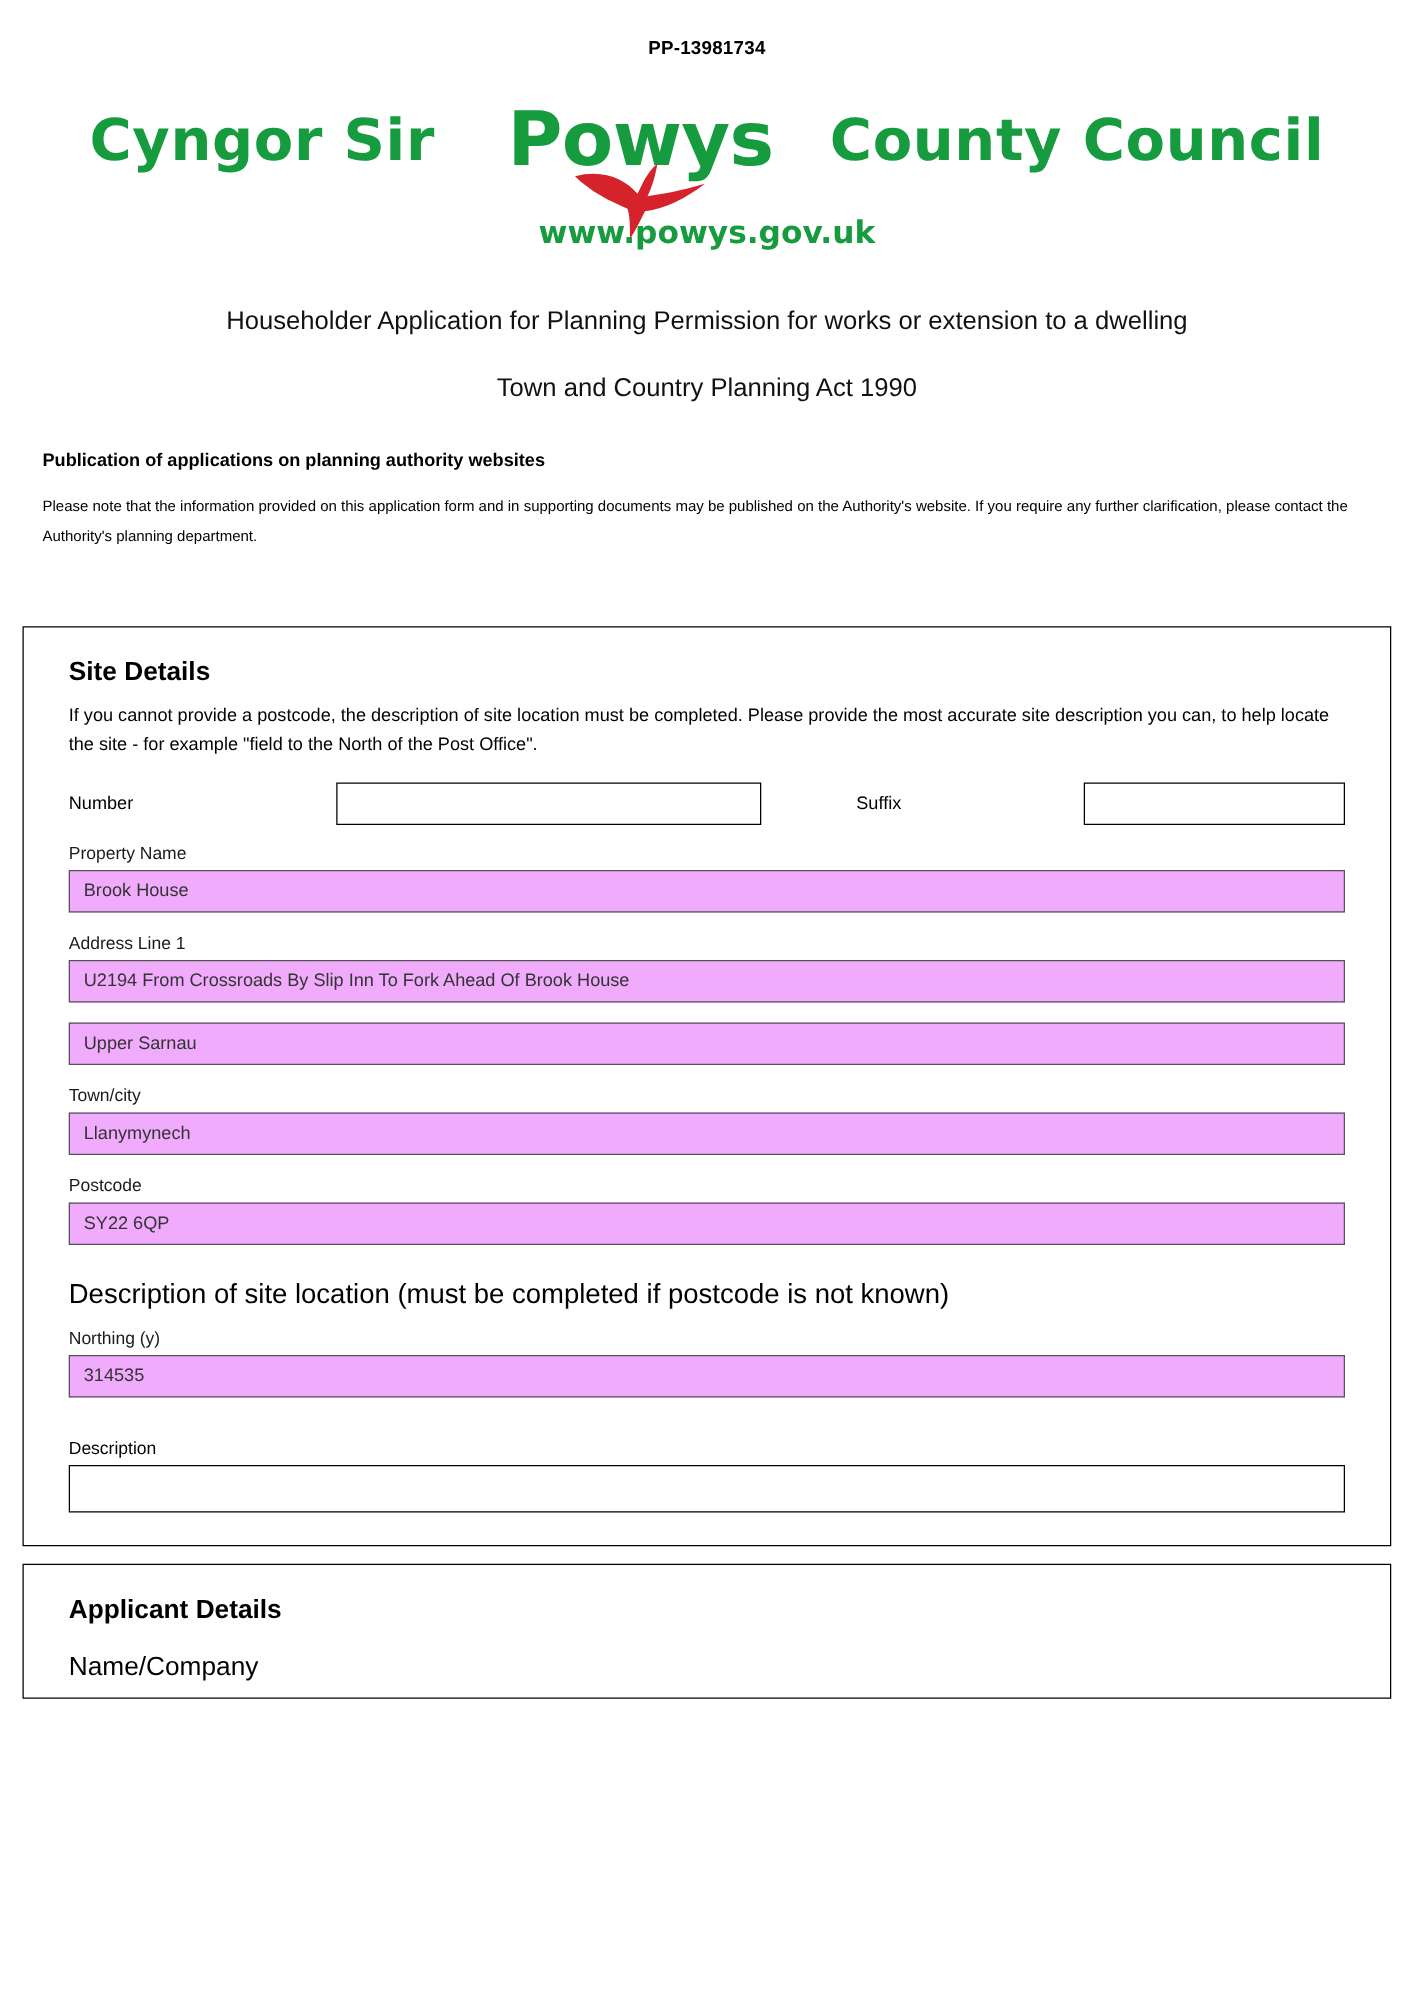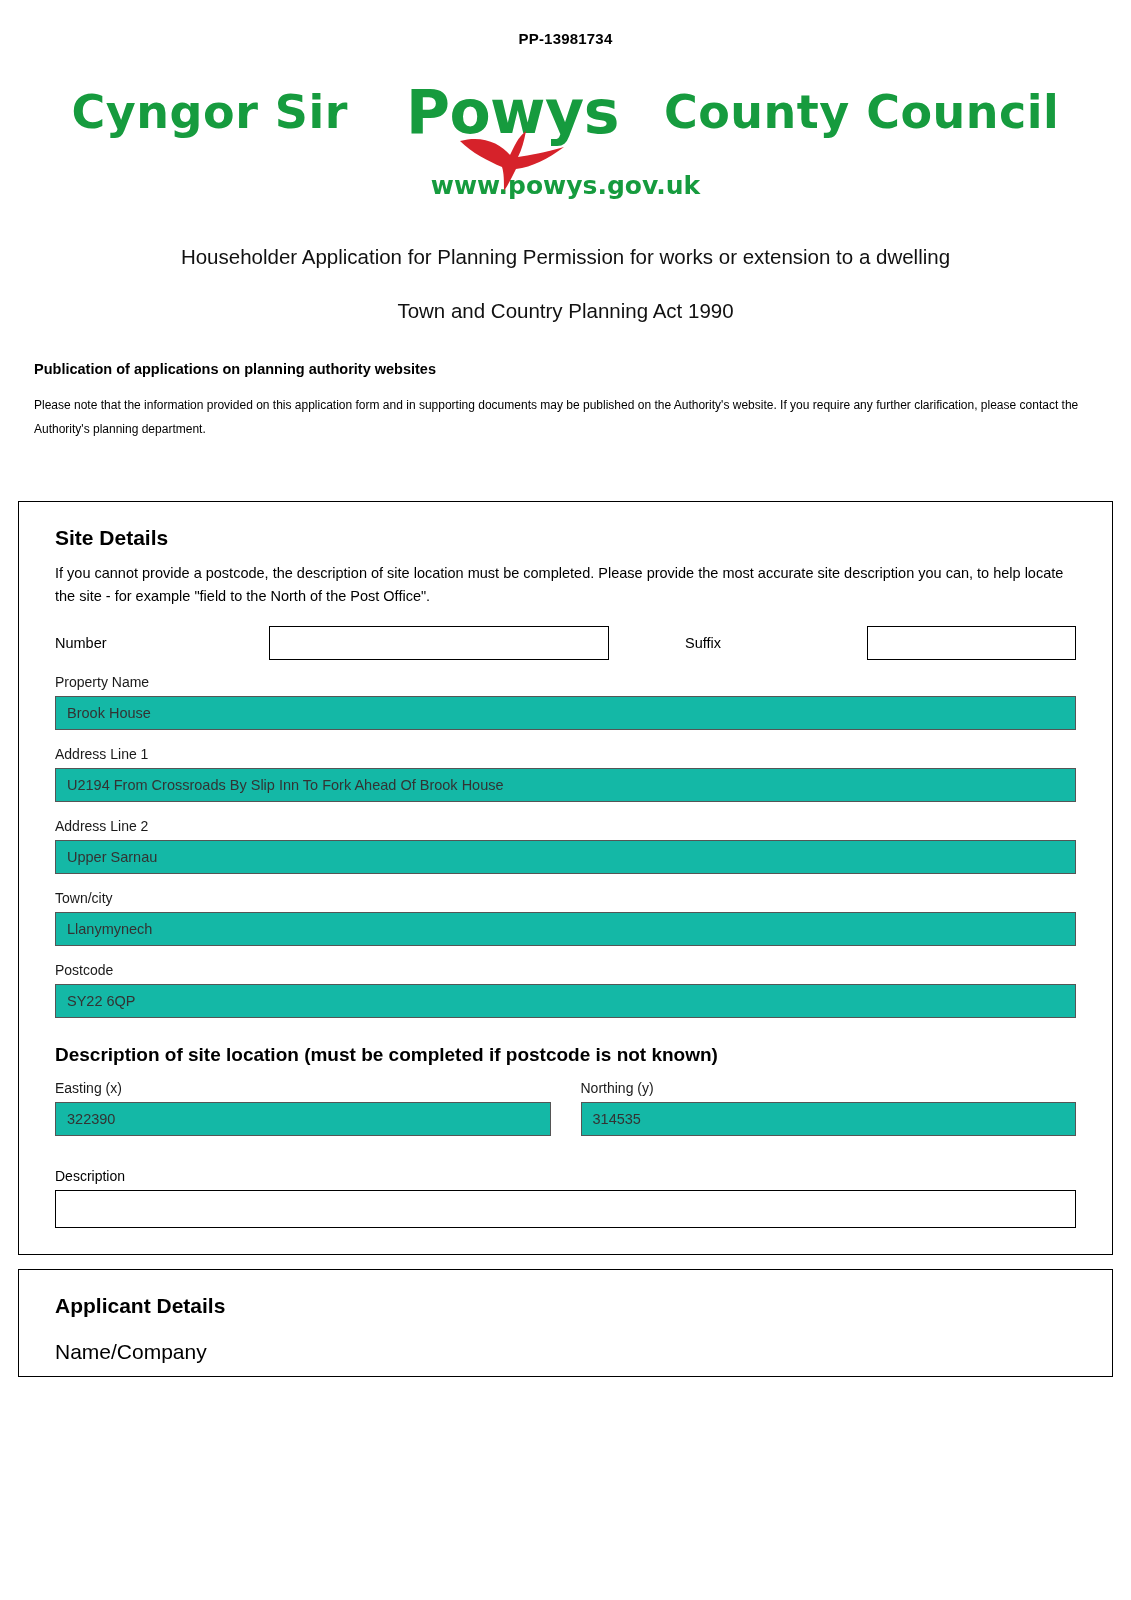--- a/index.html
+++ b/index.html
@@ -148,21 +148,21 @@
   
   .field-label {
     font-size: 14px;
     color: #1a1a1a;
     margin: 0 0 6px 18px;
   }
   .input-box {
     border: 1.3px solid #000;
     height: 34px;
     box-sizing: border-box;
-    background: #14b8a6;
+    background: #f0abfc;
     display: flex;
     align-items: center;
     padding-left: 11px;
     font-size: 14.5px;
     color: #333;
     margin: 0 18px 16px 18px;
   }
   .input-box.thin {
     border: 1.1px solid #555;
   }
@@ -192,23 +192,22 @@
   }
   .row-number .box-suffix {
     flex: 1;
     height: 34px;
     border: 1.4px solid #000;
     box-sizing: border-box;
     background: #fff;
   }
 
   .desc-heading {
-    font-size: 19px;
+    font-size: 22px;
     margin: 26px 0 14px 18px;
-    font-weight: bold;
   }
 
   .coord-row {
     display: flex;
     margin: 0 18px;
     gap: 30px;
   }
   .coord-col {
     flex: 1;
   }
@@ -280,36 +279,31 @@
       <div class="lbl-suffix">Suffix</div>
       <div class="box-suffix"></div>
     </div>
 
     <div class="field-label">Property Name</div>
     <div class="input-box thin">Brook House</div>
 
     <div class="field-label">Address Line 1</div>
     <div class="input-box thin">U2194 From Crossroads By Slip Inn To Fork Ahead Of Brook House</div>
 
-    <div class="field-label">Address Line 2</div>
     <div class="input-box thin">Upper Sarnau</div>
 
     <div class="field-label">Town/city</div>
     <div class="input-box thin">Llanymynech</div>
 
     <div class="field-label">Postcode</div>
     <div class="input-box thin">SY22 6QP</div>
 
     <div class="desc-heading">Description of site location (must be completed if postcode is not known)</div>
 
     <div class="coord-row">
-      <div class="coord-col">
-        <div class="field-label">Easting (x)</div>
-        <div class="input-box thin">322390</div>
-      </div>
       <div class="coord-col">
         <div class="field-label">Northing (y)</div>
         <div class="input-box thin">314535</div>
       </div>
     </div>
 
     <div class="desc-label">Description</div>
     <div class="desc-box"></div>
   </div>
 

